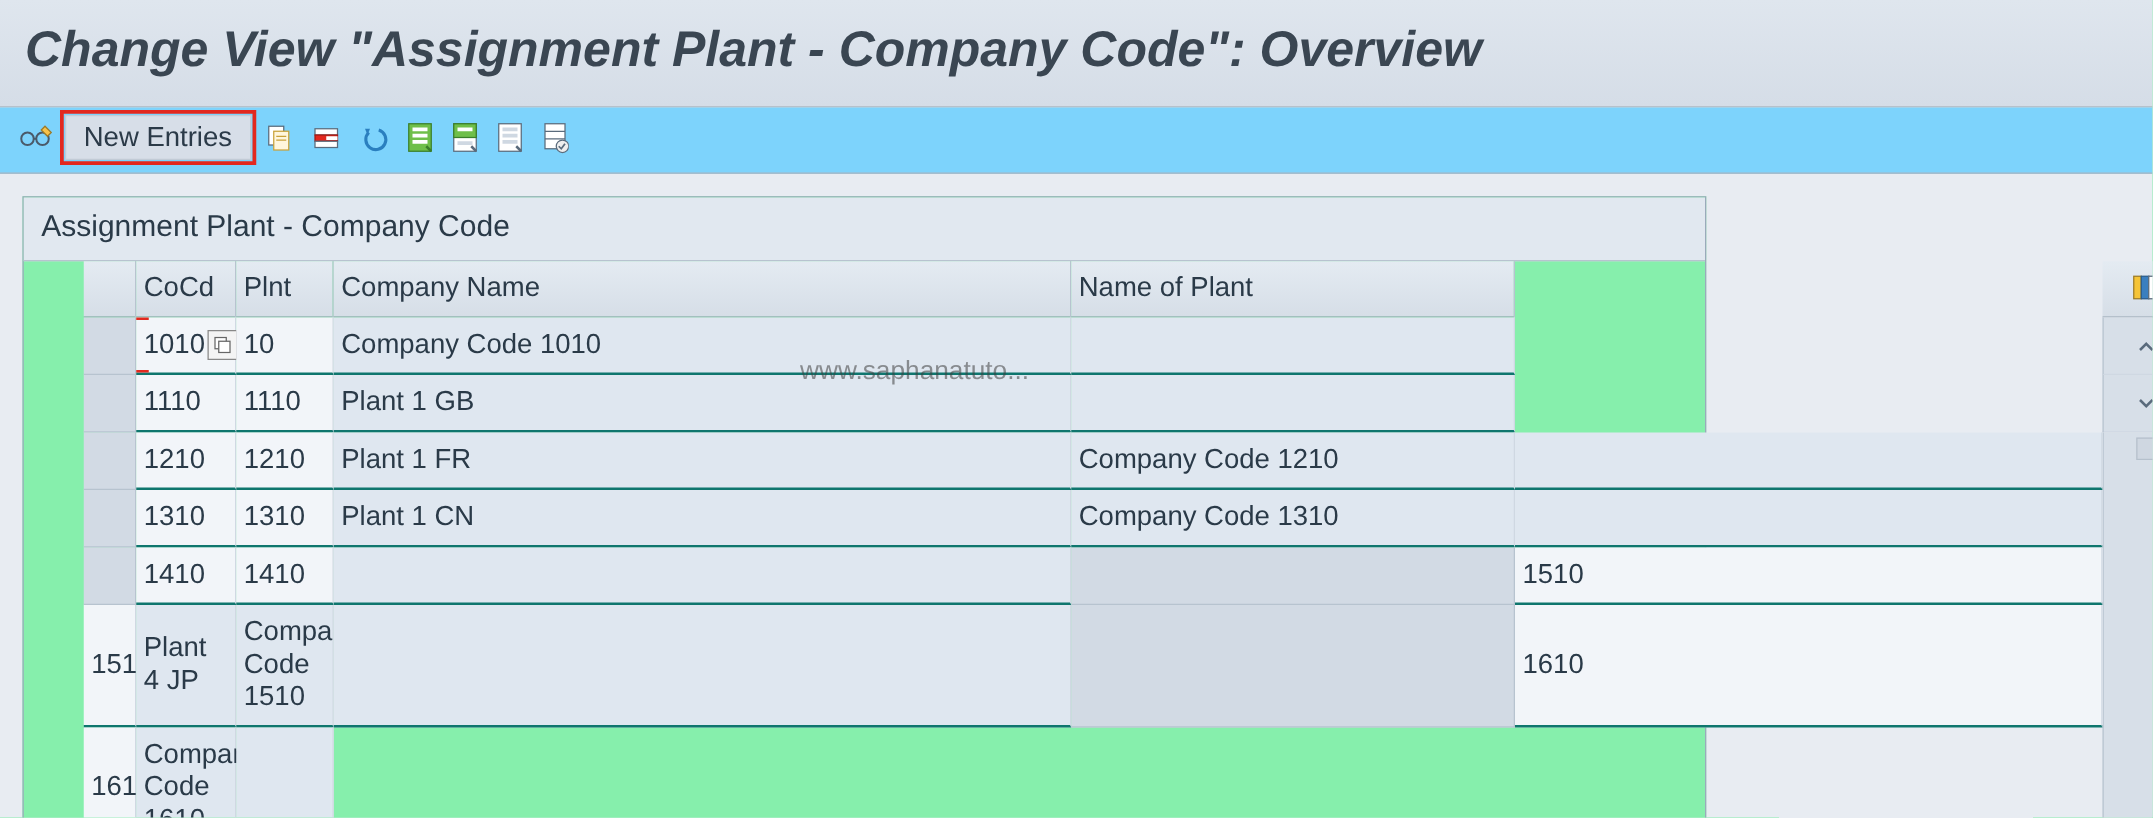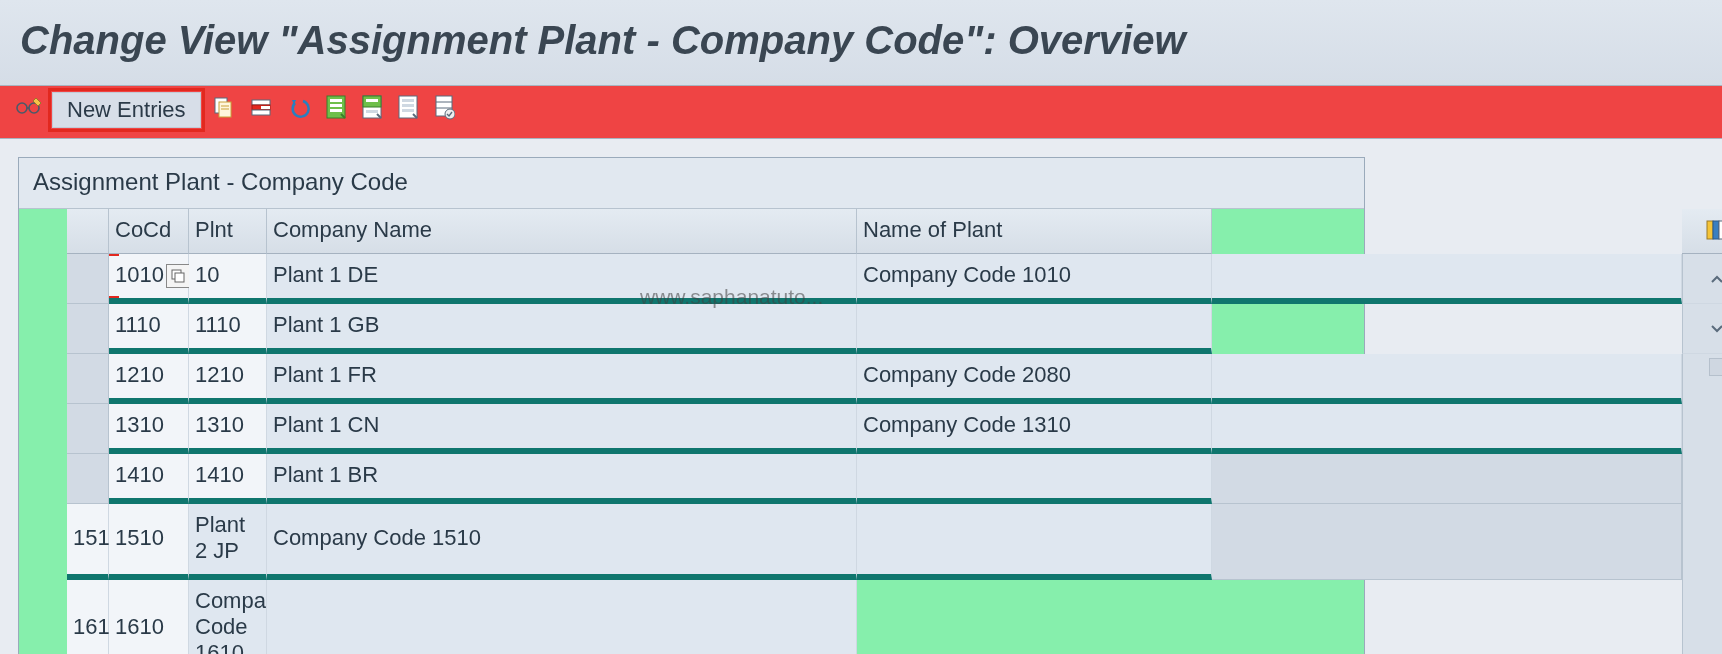--- a/index.html
+++ b/index.html
@@ -16,23 +16,24 @@
       padding: 18px 20px 22px 20px;
     }
     .page-title {
       font-style: italic;
       font-weight: bold;
       font-size: 40px;
       color: #3a4652;
     }
     .toolbar {
       display: flex;
+      align-items: center;
       gap: 6px;
       padding: 6px 12px 10px 12px;
-      background: #ef4444;
+      background: #7dd3fc;
       border-bottom: 1px solid #a8b4c0;
     }
     .tool-btn {
       display: inline-flex;
       align-items: center;
       justify-content: center;
       height: 30px;
       min-width: 30px;
       padding: 0 4px;
       background: transparent;
@@ -81,21 +82,21 @@
       padding: 8px 6px 10px 6px;
       white-space: nowrap;
       overflow: hidden;
     }
     .hdr.nobr { border-right: none; }
     .cfg-icon {
       display:flex; align-items:center; justify-content:center;
     }
     .row-cell {
       border-right: 1px solid #cfd8e2;
-      border-bottom: 6px solid #0f766e;
+      border-bottom: 2px solid #0f766e;
       font-size: 22px;
       color: #2a3a48;
       background: #dfe7f0;
       padding: 8px 6px 10px 6px;
       display:flex; align-items:center;
       position: relative;
     }
     .row-sel {
       background: #d2dae4;
       border-right: 1px solid #b7c3cf;
@@ -252,21 +253,20 @@
         </svg>
       </div>
     <div class="row-cell row-sel"></div>
         <div class="row-cell editable selected-marker-1 selected-marker-2">1010<div class="input-help">
             <svg width="14" height="14" viewBox="0 0 14 14">
               <rect x="1" y="1" width="9" height="9" fill="#fff" stroke="#666"></rect>
               <rect x="4" y="4" width="9" height="9" fill="#fff" stroke="#666"></rect>
             </svg>
           </div></div>
         <div class="row-cell editable">10</div>
-        <div class="row-cell">Plant 1 DE</div>
         <div class="row-cell">Company Code 1010</div>
         <div class="row-cell"></div>
         <div class="scroll-col" style="grid-column: 7 / 9;">
           <div class="scroll-btn">
             <svg width="14" height="10" viewBox="0 0 14 10">
               <path d="M2 8 L7 3 L12 8" fill="none" stroke="#5a6b7c" stroke-width="2"></path>
             </svg>
           </div>
         </div>
         <div class="row-cell row-sel"></div>
@@ -278,40 +278,39 @@
           <div class="scroll-btn">
             <svg width="14" height="10" viewBox="0 0 14 10">
               <path d="M2 2 L7 7 L12 2" fill="none" stroke="#5a6b7c" stroke-width="2"></path>
             </svg>
           </div>
         </div>
         <div class="row-cell row-sel"></div>
         <div class="row-cell editable">1210</div>
         <div class="row-cell editable">1210</div>
         <div class="row-cell">Plant 1 FR</div>
-        <div class="row-cell">Company Code 2080</div>
+        <div class="row-cell">Company Code 1210</div>
         <div class="row-cell"></div>
         <div class="scroll-col" style="grid-area: span 5 / 7 / auto / 9; align-items: flex-start;">
           <div class="scroll-track" style="height:18px;margin-top:4px"></div>
         </div>
         <div class="row-cell row-sel"></div>
         <div class="row-cell editable">1310</div>
         <div class="row-cell editable">1310</div>
         <div class="row-cell">Plant 1 CN</div>
         <div class="row-cell">Company Code 1310</div>
         <div class="row-cell"></div>
         <div class="row-cell row-sel"></div>
         <div class="row-cell editable">1410</div>
         <div class="row-cell editable">1410</div>
-        <div class="row-cell">Plant 1 BR</div>
         <div class="row-cell"></div>
         <div class="row-cell row-sel"></div>
         <div class="row-cell editable">1510</div>
         <div class="row-cell editable">1510</div>
-        <div class="row-cell">Plant 2 JP</div>
+        <div class="row-cell">Plant 4 JP</div>
         <div class="row-cell">Company Code 1510</div>
         <div class="row-cell"></div>
         <div class="row-cell row-sel"></div>
         <div class="row-cell editable">1610</div>
         <div class="row-cell editable">1610</div>
         <div class="row-cell">Company Code 1610</div>
         <div class="row-cell"></div>
       </div>
   </div>
 </div>

